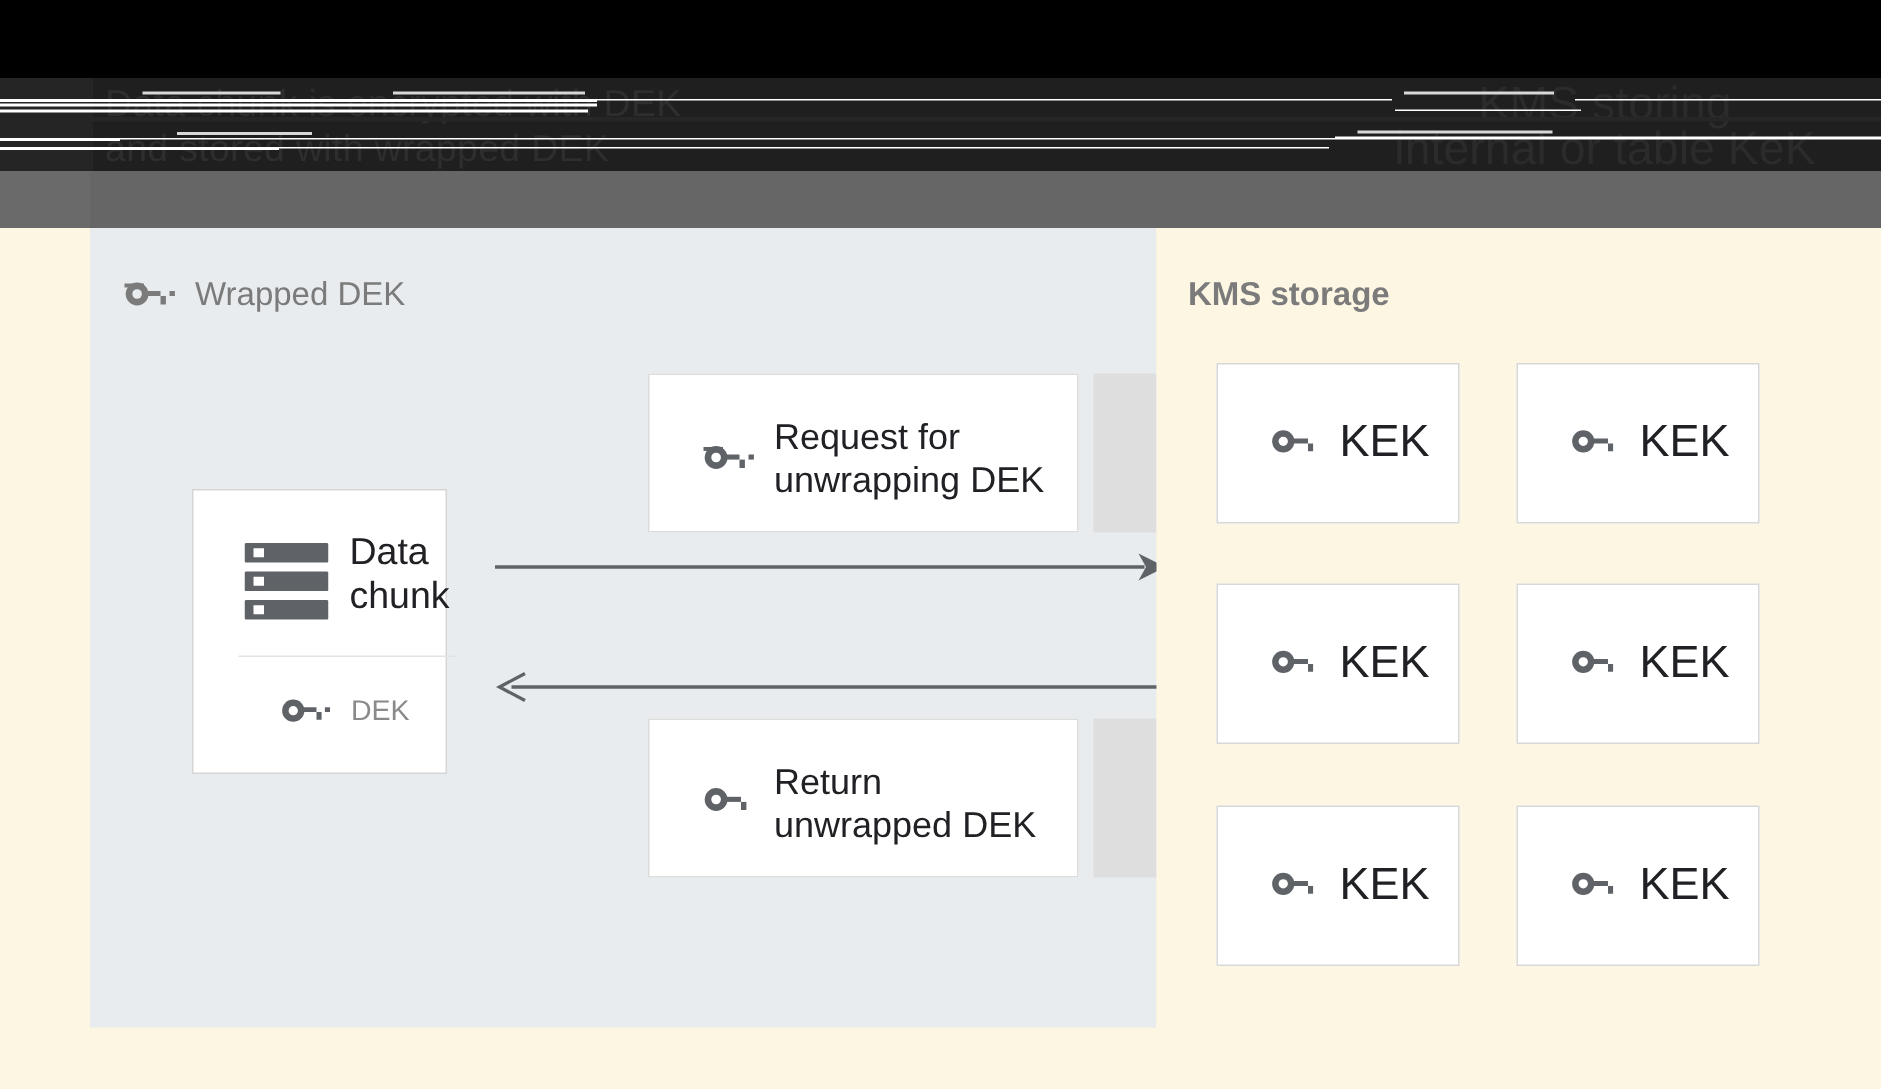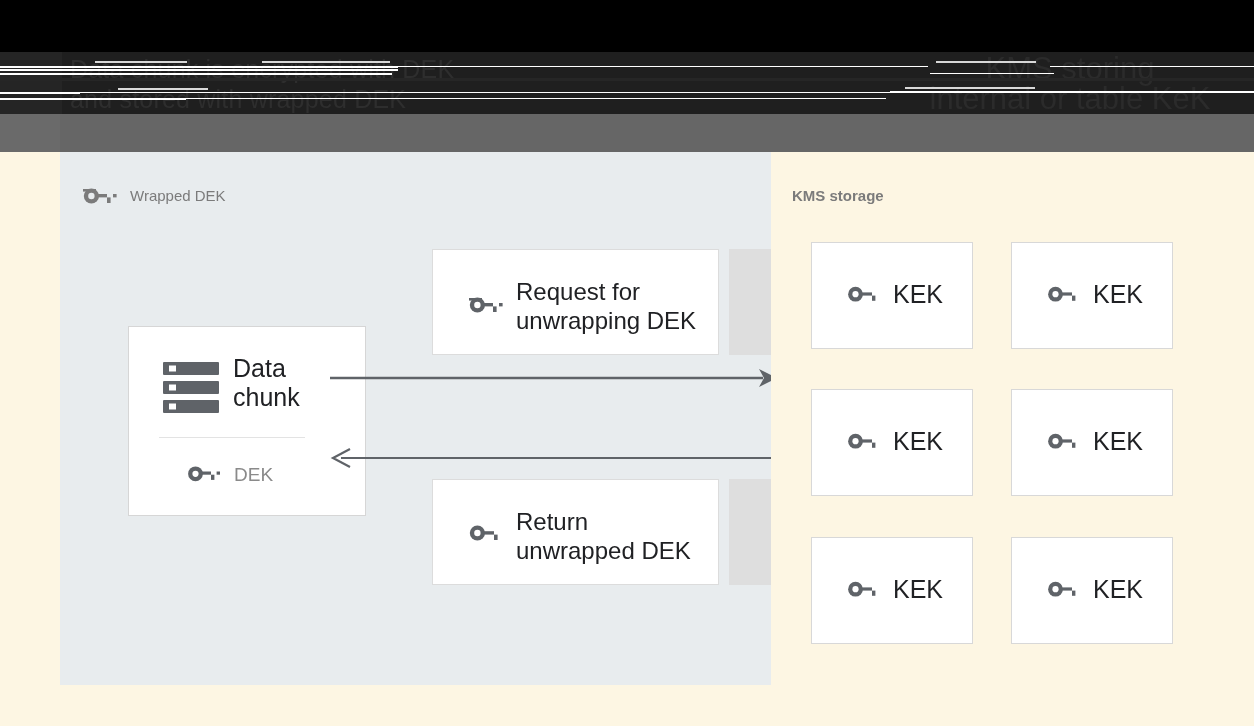--- a/index.html
+++ b/index.html
@@ -97,21 +97,21 @@
   .panel-right-bg {
     position: absolute;
     left: 771px; top: 152px;
     width: 483px; height: 533px;
     background: #fdf6e3;
   }
 
   .panel-title {
     position: absolute;
     color: #7b7b7b;
-    font-size: 15px;
+    font-size: 22px;
     line-height: 19px;
     font-weight: 400;
   }
   .panel-title-left { left: 130px; top: 186px; }
   .panel-title-right { left: 792px; top: 186px; font-weight: bold; }
 
   .wrapped-dek-icon {
     position: absolute;
     left: 80px; top: 181px;
     width: 38px; height: 26px;
@@ -119,21 +119,21 @@
 
   
   .card {
     position: absolute;
     background: #ffffff;
     border: 1px solid #d6d6d6;
     box-sizing: border-box;
   }
   .data-chunk {
     left: 128px; top: 326px;
-    width: 238px; height: 190px;
+    width: 170px; height: 190px;
   }
   .data-chunk .server-icon {
     position: absolute;
     left: 34px; top: 33px;
     width: 56px; height: 58px;
   }
   .data-chunk .chunk-label {
     position: absolute;
     left: 104px; top: 27px;
     width: 96px;
@@ -215,21 +215,21 @@
   }
   .kek-card .kek-icon {
     position: absolute;
     left: 33px; top: 40px;
     width: 35px; height: 24px;
   }
   .kek-card .kek-label {
     position: absolute;
     left: 81px; top: 37px;
     color: #202124;
-    font-size: 25px;
+    font-size: 30px;
     line-height: 29px;
   }
   .kek-c0 { left: 811px; }
   .kek-c1 { left: 1011px; }
   .kek-r0 { top: 242px; }
   .kek-r1 { top: 389px; }
   .kek-r2 { top: 537px; }
 </style>
 </head>
 <body>

